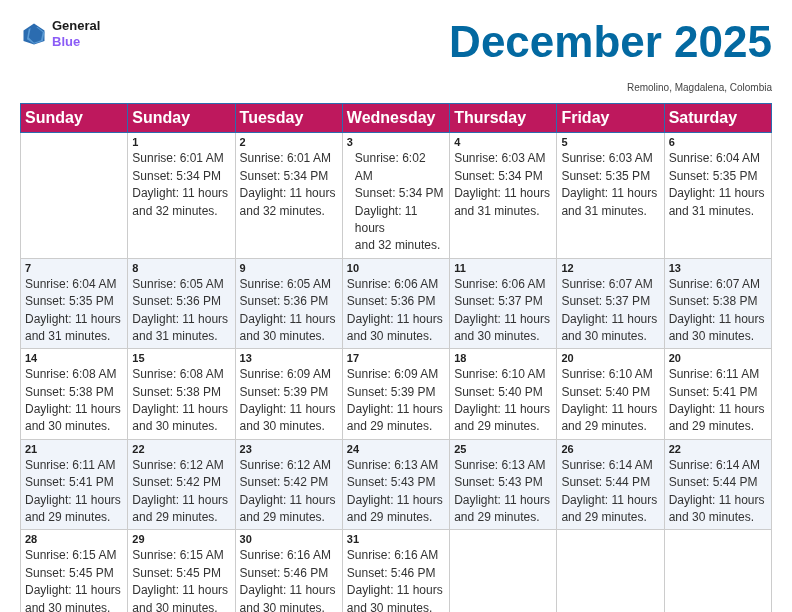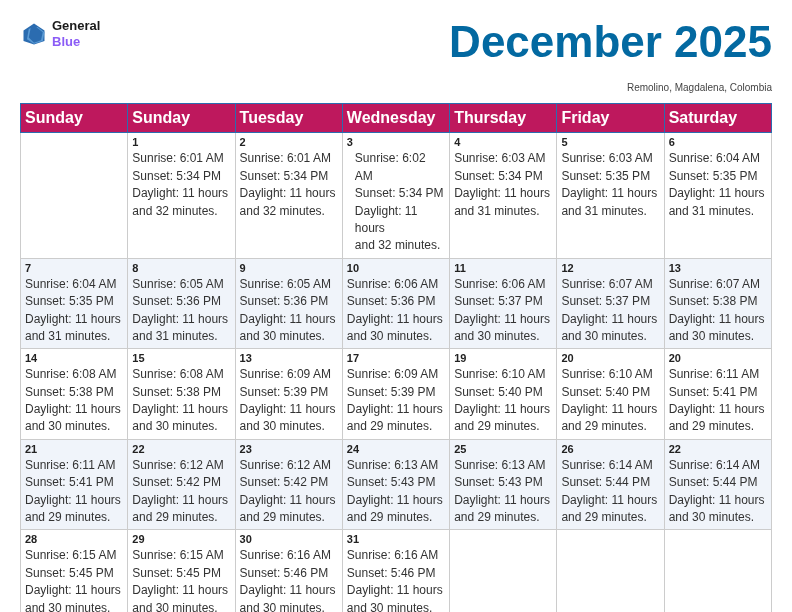--- a/index.html
+++ b/index.html
@@ -253,21 +253,21 @@
 and 30 minutes.</div>
           </td>
           <td>
             <span class="day-num">17</span>
             <div class="day-info" style="white-space: pre-line;">Sunrise: 6:09 AM
 Sunset: 5:39 PM
 Daylight: 11 hours
 and 29 minutes.</div>
           </td>
           <td>
-            <span class="day-num">19</span>
+            <span class="day-num">18</span>
             <div class="day-info" style="white-space: pre-line;">Sunrise: 6:10 AM
 Sunset: 5:40 PM
 Daylight: 11 hours
 and 29 minutes.</div>
           </td>
           <td>
             <span class="day-num">20</span>
             <div class="day-info" style="white-space: pre-line;">Sunrise: 6:10 AM
 Sunset: 5:40 PM
 Daylight: 11 hours

